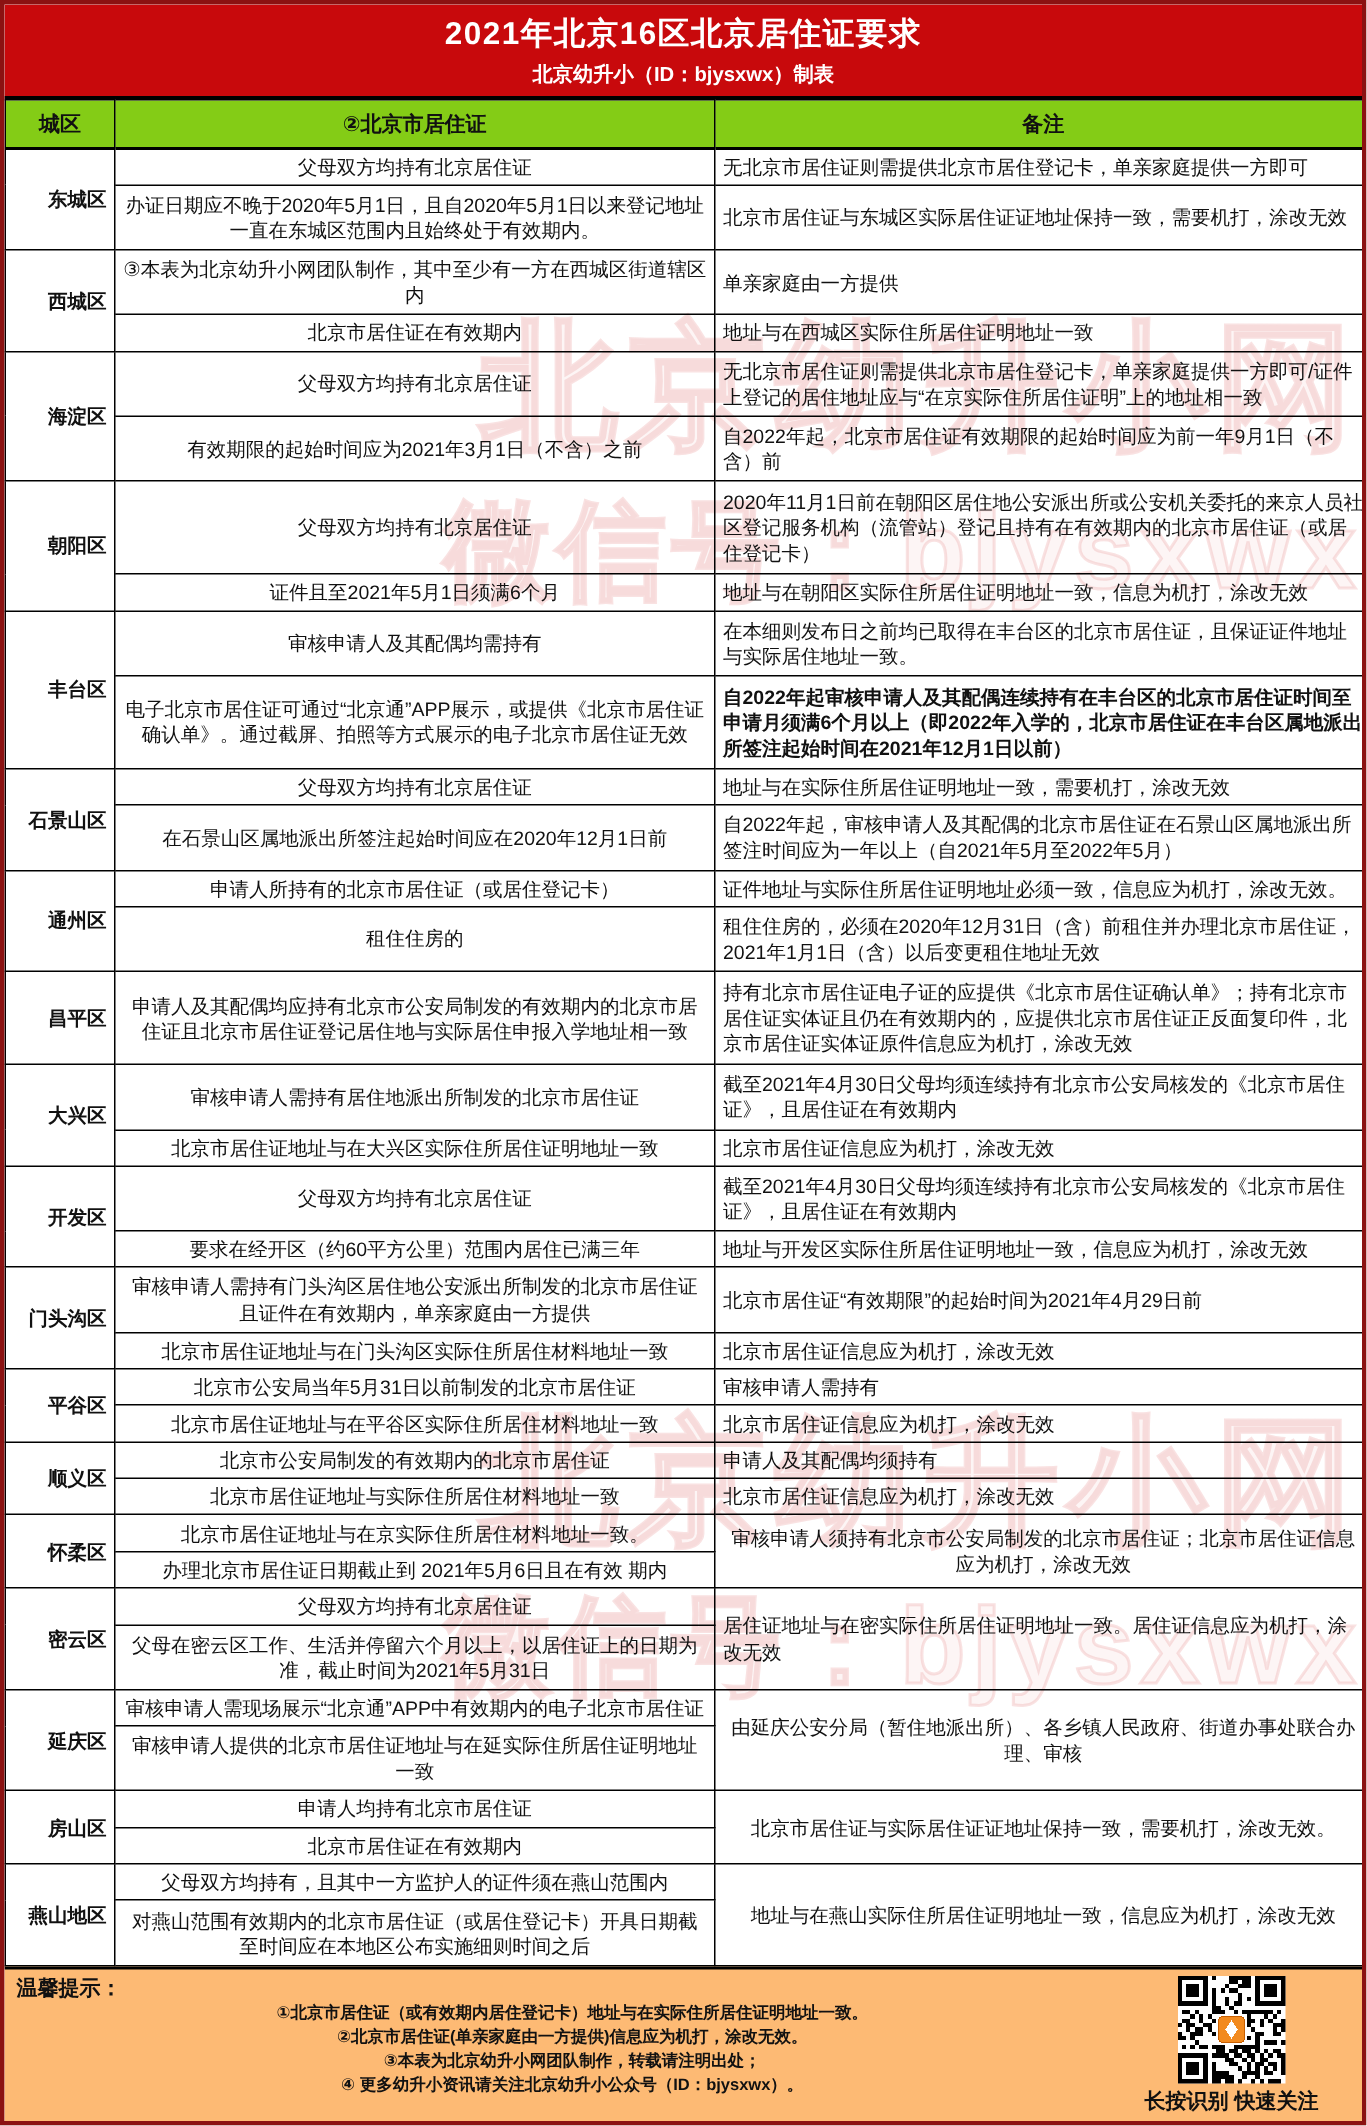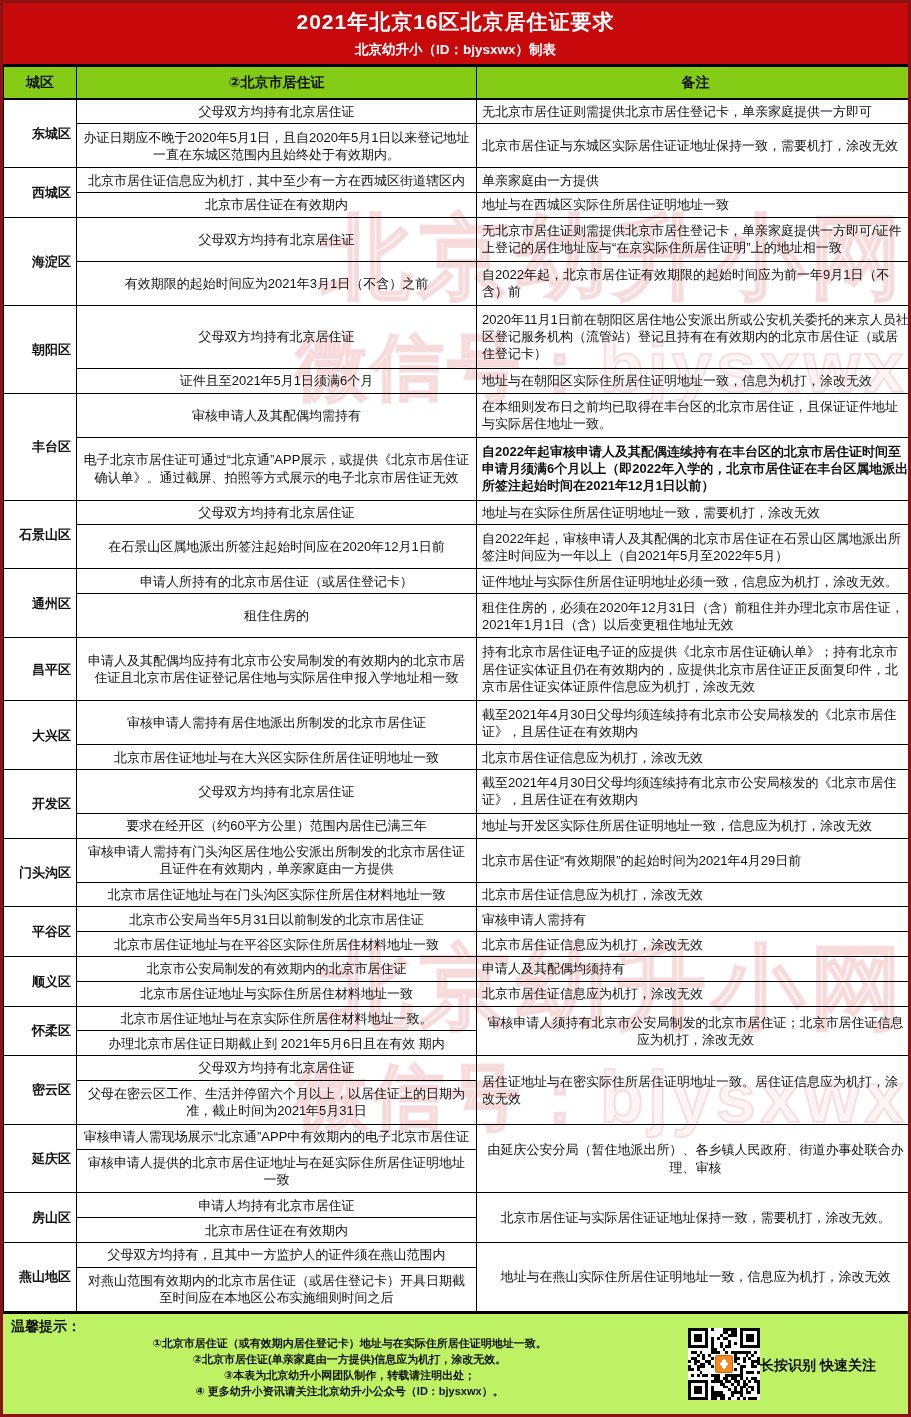--- a/index.html
+++ b/index.html
@@ -51,28 +51,28 @@
     color:rgba(250,225,225,0.35); -webkit-text-stroke:2px rgba(235,160,160,0.30);
   }
   .watermark .wm2 {
     font-size:72px; font-weight:bold; letter-spacing:4px;
     color:rgba(250,225,225,0.35); -webkit-text-stroke:2px rgba(235,160,160,0.30);
   }
   .wm-top { top:130px; }
   .wm-bottom { top:860px; }
   
   .footer {
-    flex:0 0 102px; background:#bef264; border-top:2px solid #000;
-    display:flex; align-items:stretch; padding:4px 20px 4px 8px; position:relative; z-index:2;
+    flex:0 0 102px; background:#fdba74; border-top:2px solid #000;
+    display:flex; align-items:stretch; padding:4px 6px 4px 8px; position:relative; z-index:2;
   }
   .tips { flex:1 1 auto; }
   .tips .tips-title { font-size:14px; font-weight:bold; color:#111; }
   .tips .tip-line { font-size:11px; font-weight:bold; color:#111; line-height:1.45;text-align:center; }
   .qr-area {
-    flex:0 0 150px; display:flex; flex-direction:row; align-items:center;
+    flex:0 0 150px; display:flex; flex-direction:column; align-items:center;
     justify-content:flex-start; padding-right:12px;
   }
   .qr-box { width:72px; height:72px; position:relative; }
   .qr-box svg { width:100%; height:100%; display:block; }
   .qr-caption { margin-top:3px; font-size:14px; font-weight:bold; color:#111; white-space:nowrap; }
 </style>
 </head>
 <body>
 
 <div class="page">
@@ -110,21 +110,21 @@
             <td class="district" rowspan="2">东城区</td>
             <td class="req">父母双方均持有北京居住证</td>
             <td class="note">无北京市居住证则需提供北京市居住登记卡，单亲家庭提供一方即可</td>
           </tr>
           <tr>
             <td class="req">办证日期应不晚于2020年5月1日，且自2020年5月1日以来登记地址一直在东城区范围内且始终处于有效期内。</td>
             <td class="note">北京市居住证与东城区实际居住证证地址保持一致，需要机打，涂改无效</td>
           </tr>
           <tr>
             <td class="district" rowspan="2">西城区</td>
-            <td class="req">北京市居住证信息应为机打，其中至少有一方在西城区街道辖区内</td>
+            <td class="req">③本表为北京幼升小网团队制作，其中至少有一方在西城区街道辖区内</td>
             <td class="note">单亲家庭由一方提供</td>
           </tr>
           <tr>
             <td class="req">北京市居住证在有效期内</td>
             <td class="note">地址与在西城区实际住所居住证明地址一致</td>
           </tr>
           <tr>
             <td class="district" rowspan="2">海淀区</td>
             <td class="req">父母双方均持有北京居住证</td>
             <td class="note">无北京市居住证则需提供北京市居住登记卡，单亲家庭提供一方即可/证件上登记的居住地址应与“在京实际住所居住证明”上的地址相一致</td>

